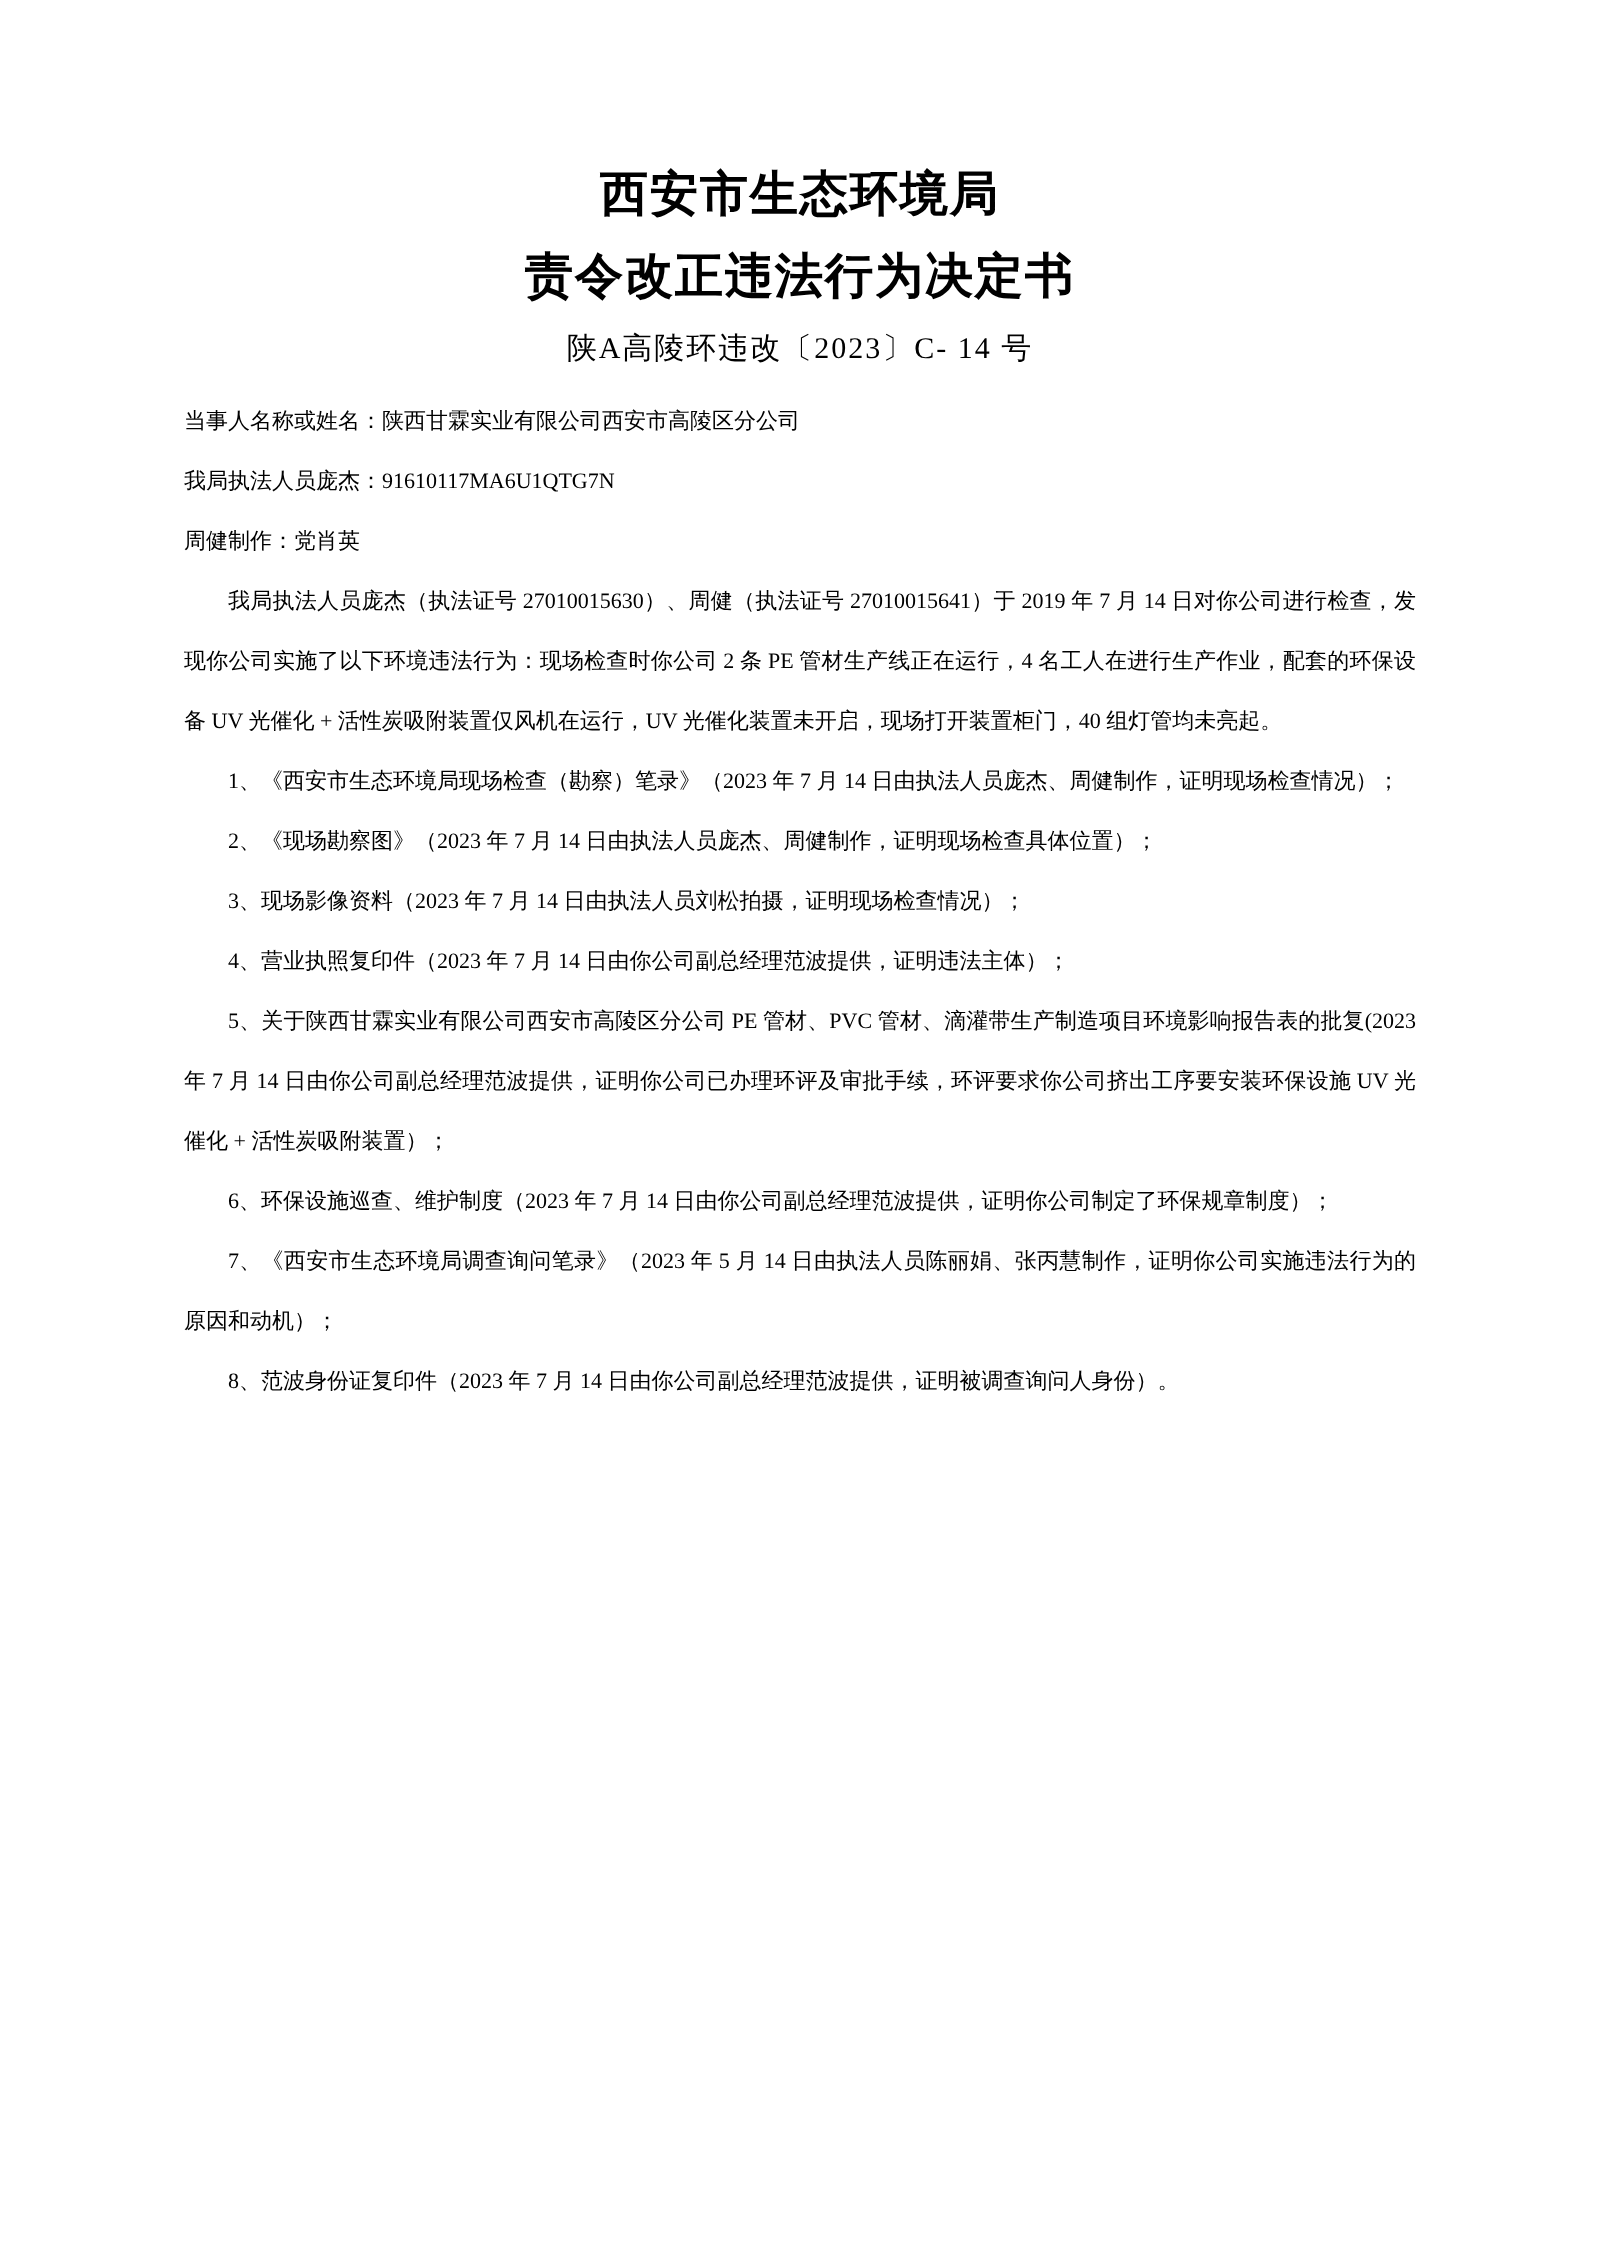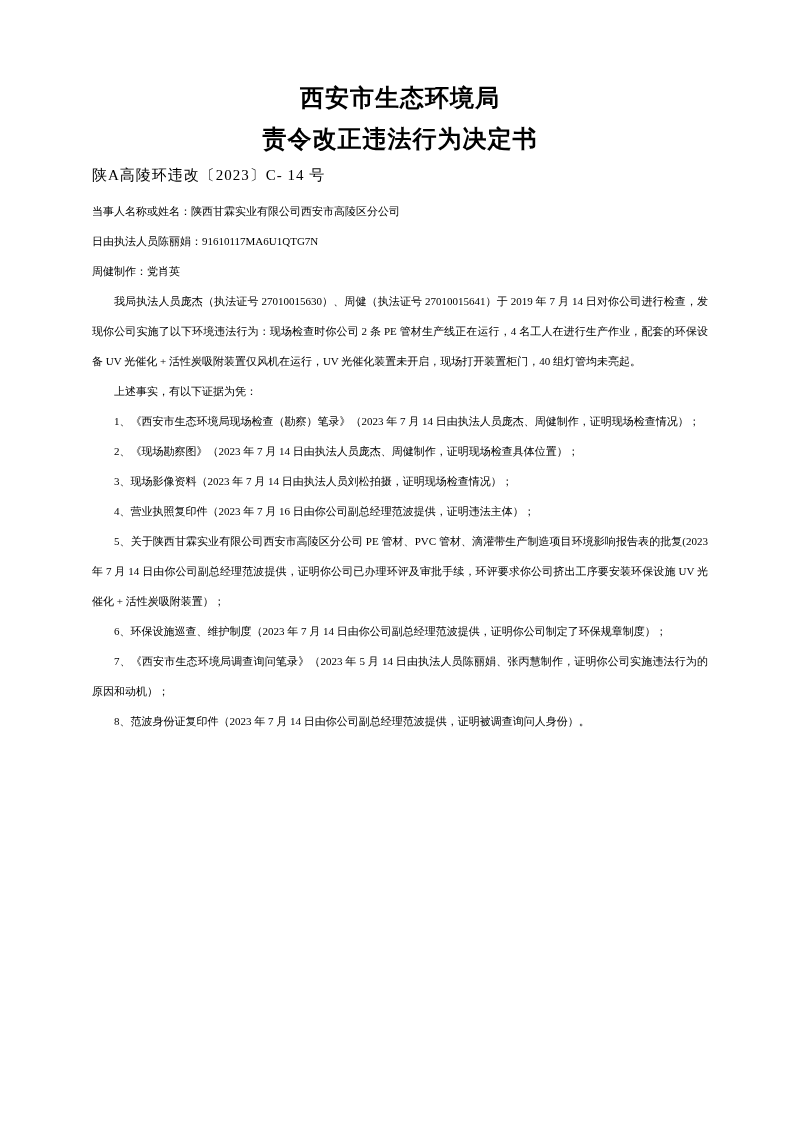--- a/index.html
+++ b/index.html
@@ -27,20 +27,21 @@
     font-weight: 700;
     font-size: 24px;
     line-height: 1;
     letter-spacing: 1px;
     color: #000000;
   }
   .title + .title {
     margin-top: 17px;
   }
   .doc-number {
+    text-align: center;
     font-size: 15px;
     line-height: 1;
     margin-top: 17px;
     letter-spacing: 1px;
     color: #000000;
   }
   .doc-body {
     margin-top: 13px;
     width: 616px;
     font-size: 11px;
@@ -62,26 +63,25 @@
 <body>
 
 <div class="page">
   <div class="title-block">
     <div class="title">西安市生态环境局</div>
     <div class="title">责令改正违法行为决定书</div>
   </div>
   <div class="doc-number">陕A高陵环违改〔2023〕C- 14 号</div>
   <div class="doc-body">
     <p class="line">当事人名称或姓名：陕西甘霖实业有限公司西安市高陵区分公司</p>
-    <p class="line">日由执法人员陈丽娟：91610117MA6U1QTG7N</p>
+    <p class="line">我局执法人员庞杰：91610117MA6U1QTG7N</p>
     <p class="line">周健制作：党肖英</p>
     <p class="para">我局执法人员庞杰（执法证号 27010015630）、周健（执法证号 27010015641）于 2019 年 7 月 14 日对你公司进行检查，发现你公司实施了以下环境违法行为：现场检查时你公司 2 条 PE 管材生产线正在运行，4 名工人在进行生产作业，配套的环保设备 UV 光催化 + 活性炭吸附装置仅风机在运行，UV 光催化装置未开启，现场打开装置柜门，40 组灯管均未亮起。</p>
-    <p class="para">上述事实，有以下证据为凭：</p>
     <p class="para">1、《西安市生态环境局现场检查（勘察）笔录》（2023 年 7 月 14 日由执法人员庞杰、周健制作，证明现场检查情况）；</p>
     <p class="para">2、《现场勘察图》（2023 年 7 月 14 日由执法人员庞杰、周健制作，证明现场检查具体位置）；</p>
     <p class="para">3、现场影像资料（2023 年 7 月 14 日由执法人员刘松拍摄，证明现场检查情况）；</p>
-    <p class="para">4、营业执照复印件（2023 年 7 月 16 日由你公司副总经理范波提供，证明违法主体）；</p>
+    <p class="para">4、营业执照复印件（2023 年 7 月 14 日由你公司副总经理范波提供，证明违法主体）；</p>
     <p class="para">5、关于陕西甘霖实业有限公司西安市高陵区分公司 PE 管材、PVC 管材、滴灌带生产制造项目环境影响报告表的批复(2023 年 7 月 14 日由你公司副总经理范波提供，证明你公司已办理环评及审批手续，环评要求你公司挤出工序要安装环保设施 UV 光催化 + 活性炭吸附装置）；</p>
     <p class="para">6、环保设施巡查、维护制度（2023 年 7 月 14 日由你公司副总经理范波提供，证明你公司制定了环保规章制度）；</p>
     <p class="para">7、《西安市生态环境局调查询问笔录》（2023 年 5 月 14 日由执法人员陈丽娟、张丙慧制作，证明你公司实施违法行为的原因和动机）；</p>
     <p class="para">8、范波身份证复印件（2023 年 7 月 14 日由你公司副总经理范波提供，证明被调查询问人身份）。</p>
   </div>
 </div>
 
 </body></html>

